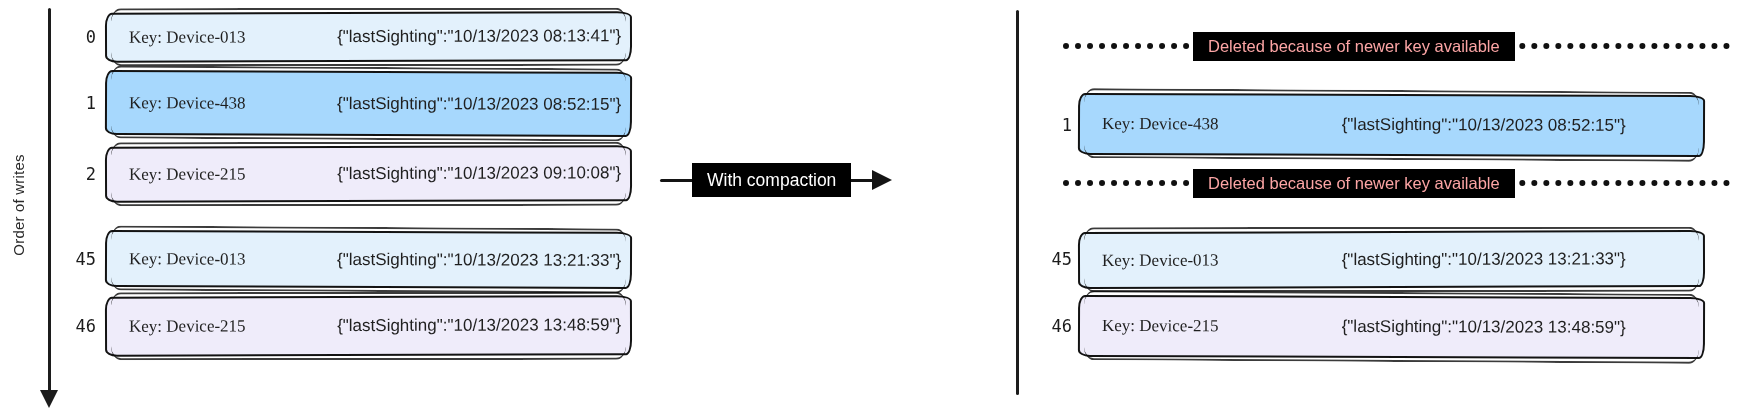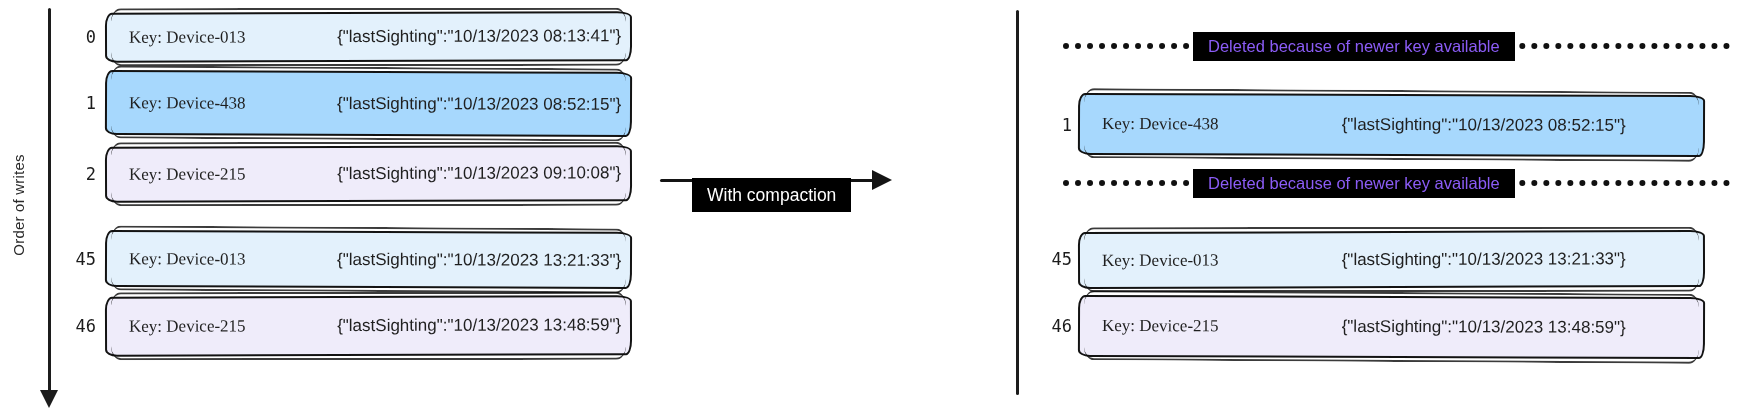--- a/index.html
+++ b/index.html
@@ -49,21 +49,21 @@
   .tilt-b{transform:rotate(.2deg);}
   .c-lightblue{background:#e3f1fc;}
   .c-blue{background:#a7d8fd;}
   .c-purple{background:#efecfa;}
   .record .key{position:absolute;left:22px;font-size:17px;white-space:nowrap;font-family:Liberation Serif, serif;}
   .record .val{position:absolute;left:44%;font-size:17px;white-space:nowrap;}
   .record-right .val{left:42%;}
   
   .dots{position:absolute;height:0;border-top:6px dotted #111111;}
   .deleted-label{
-    position:absolute;background:#000000;color:#8b5cf6;
+    position:absolute;background:#000000;color:#fca5a5;
     font-size:16.5px;line-height:17px;padding:6px 15px;white-space:nowrap;
   }
   
   .comp-line{position:absolute;height:3px;background:#141414;border-radius:2px;}
   .comp-head{
     position:absolute;width:0;height:0;
     border-top:10px solid transparent;border-bottom:10px solid transparent;
     border-left:20px solid #141414;
   }
   .comp-label{
@@ -102,21 +102,21 @@
     <span class="key">Key: Device-013</span>
     <span class="val">{"lastSighting":"10/13/2023 13:21:33"}</span>
   </div>
   <div class="record c-purple tilt-a" style="left:105px;top:296px;width:527px;height:60px;">
     <span class="key">Key: Device-215</span>
     <span class="val">{"lastSighting":"10/13/2023 13:48:59"}</span>
   </div>
 
   <div class="comp-line" style="left:660px;top:179px;width:214px;"></div>
   <div class="comp-head" style="left:872px;top:170px;"></div>
-  <div class="comp-label" style="left:692px;top:178px;">With compaction</div>
+  <div class="comp-label" style="left:692px;top:163px;">With compaction</div>
 
   <div class="axis-line" style="left:1016px;top:10px;height:385px;"></div>
 
   <div class="row-index" style="left:1032px;top:115px;">1</div>
   <div class="row-index" style="left:1032px;top:249px;">45</div>
   <div class="row-index" style="left:1032px;top:316px;">46</div>
 
   <div class="dots" style="left:1063px;top:43px;width:667px;"></div>
   <div class="deleted-label" style="left:1193px;top:32px;">Deleted because of newer key available</div>
 

